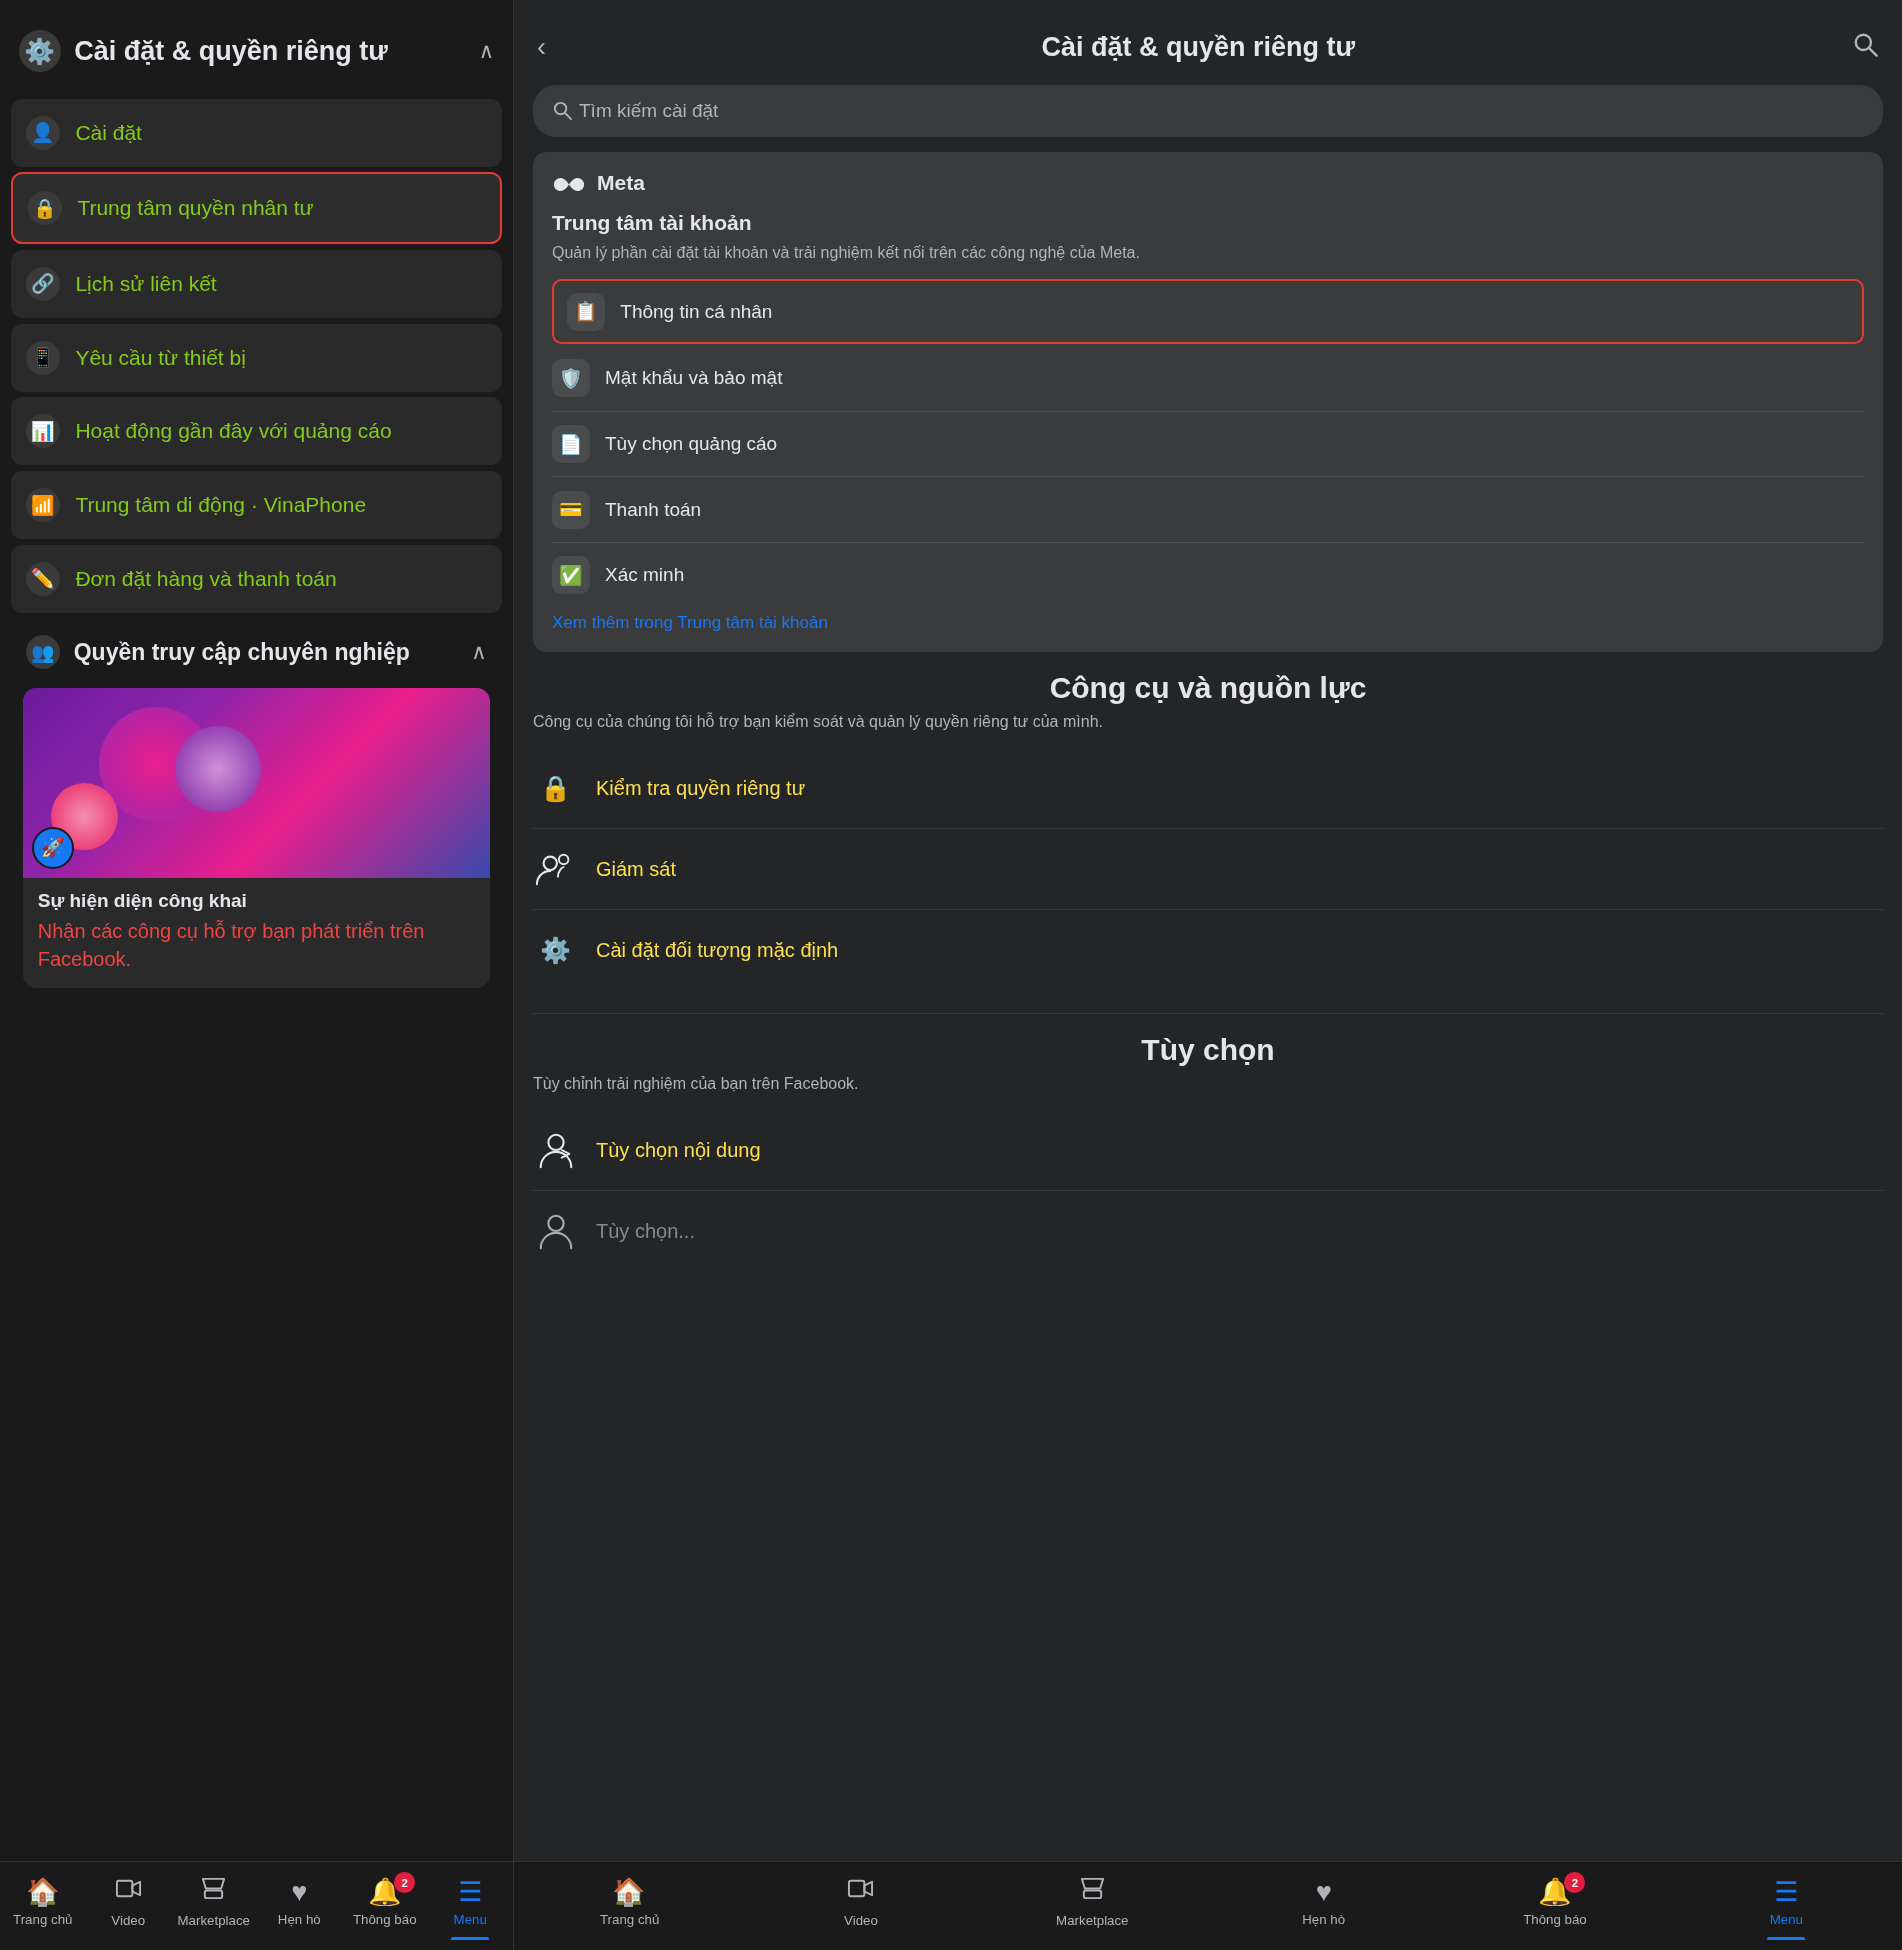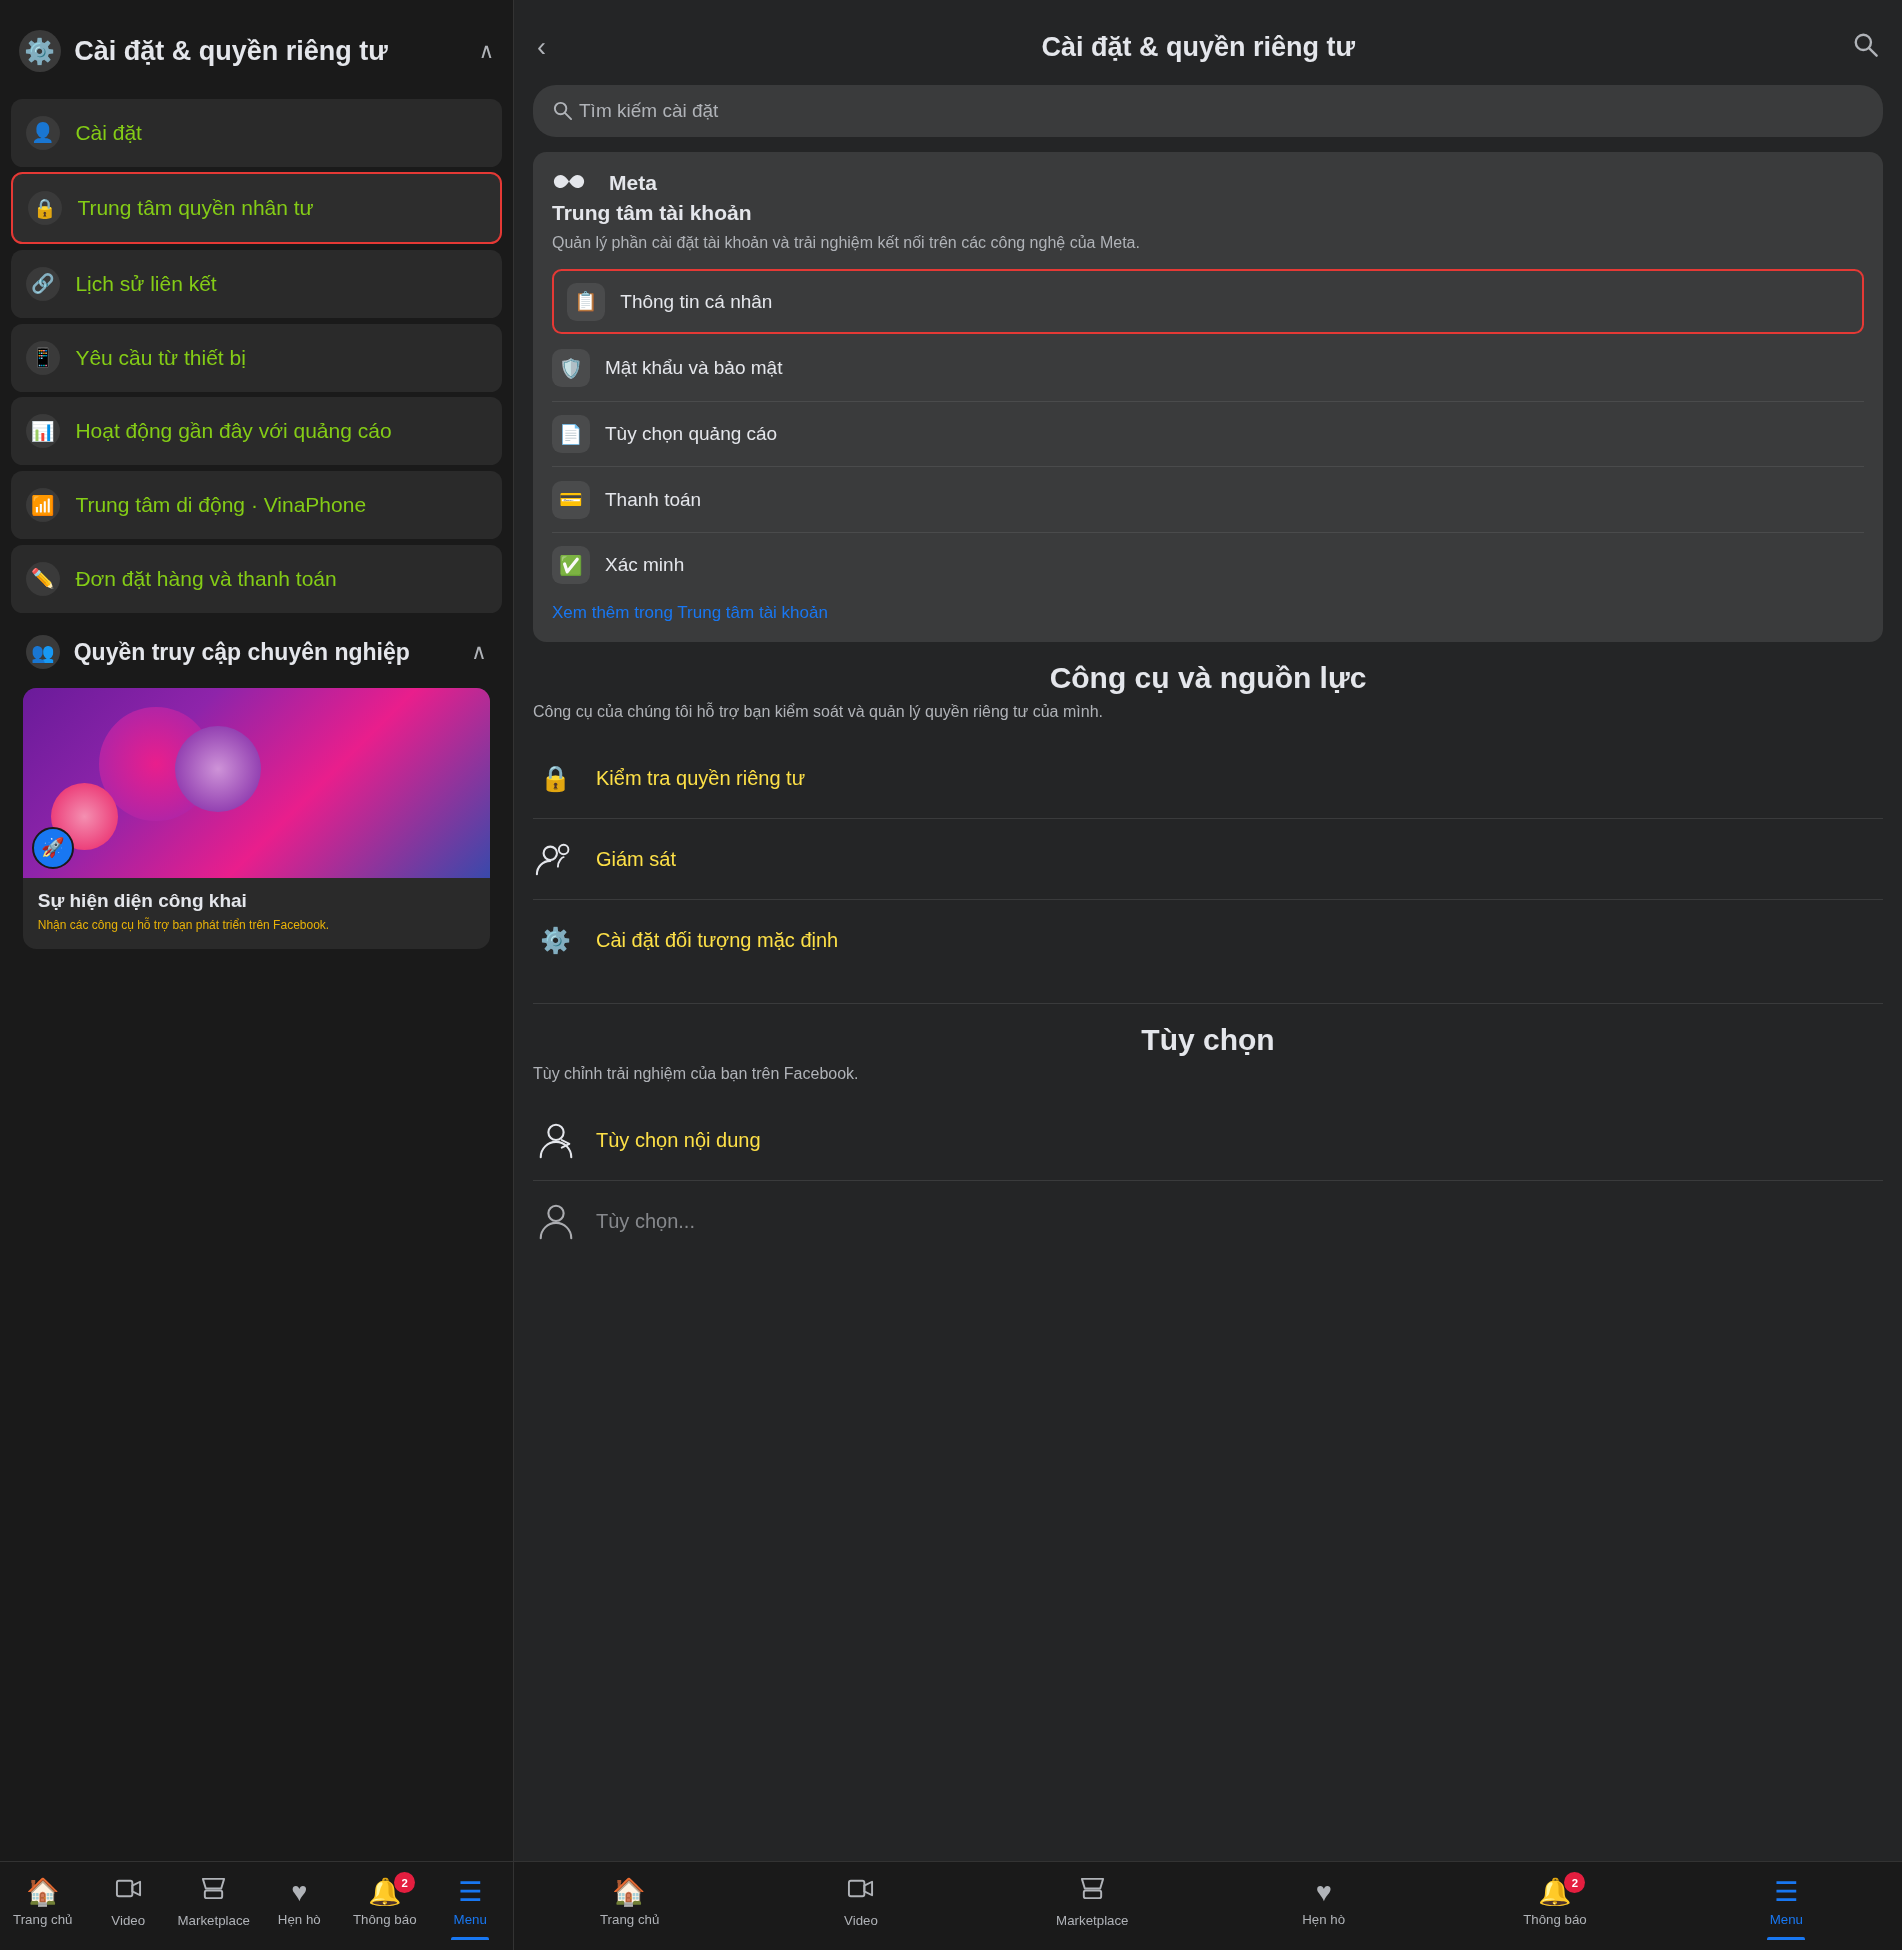--- a/index.html
+++ b/index.html
@@ -141,22 +141,22 @@
     }
 
     .promo-title {
       font-size: 19px;
       font-weight: 700;
       color: #e4e6eb;
       margin-bottom: 5.7px;
     }
 
     .promo-desc {
-      font-size: 12px;
-      color: #eab308;
+      font-size: 20px;
+      color: #ef4444;
       line-height: 1.4;
     }
 
     
     .bottom-nav {
       display: flex;
       align-items: center;
       justify-content: space-around;
       padding: 13.3px 0 23px;
       background: #1a1a1a;
@@ -261,23 +261,23 @@
 
     .meta-card {
       background: #3a3b3c;
       border-radius: 13.3px;
       padding: 19px;
       margin-bottom: 19px;
     }
 
     .meta-logo {
       display: flex;
-      align-items: flex-start;
-      gap: 23px;
-      margin-bottom: 6px;
+      align-items: flex-end;
+      gap: 11px;
+      margin-bottom: 16px;
     }
 
     .meta-logo-text {
       font-size: 21px;
       font-weight: 600;
       color: #e4e6eb;
     }
 
     .meta-card-title {
       font-size: 21px;

